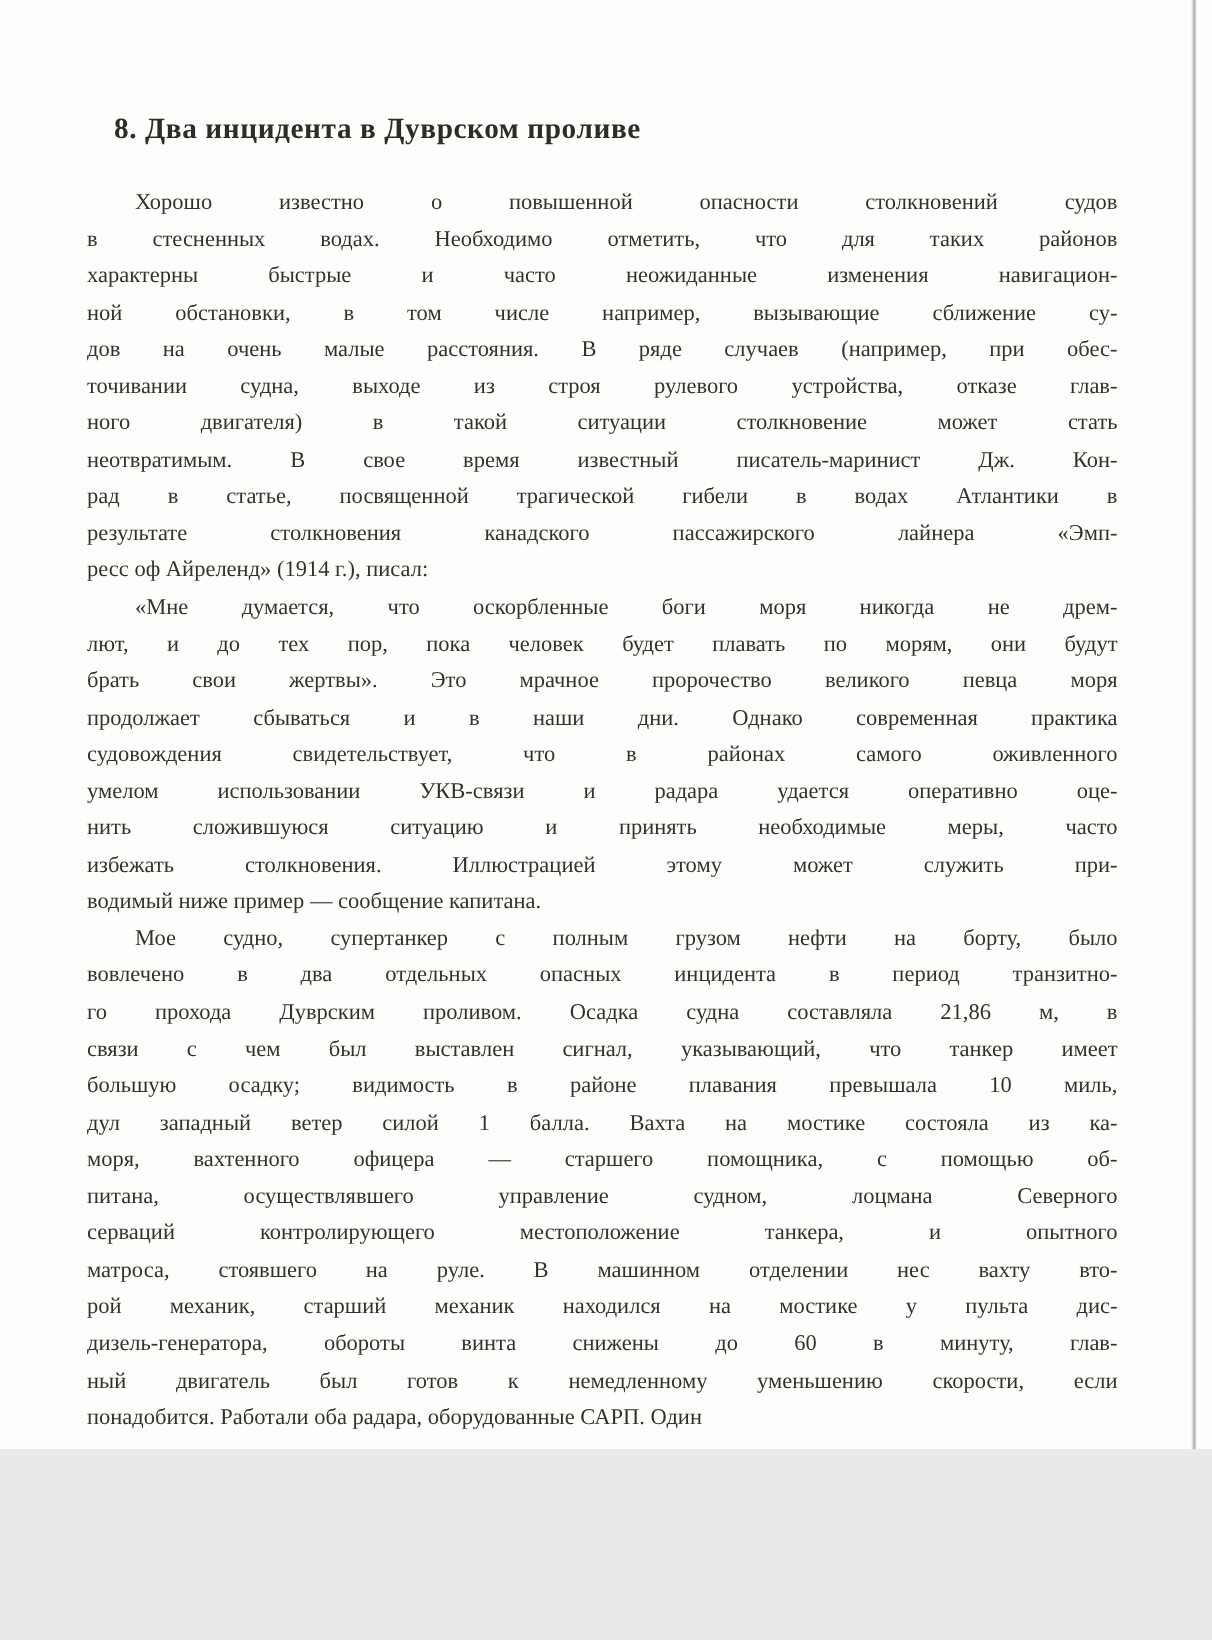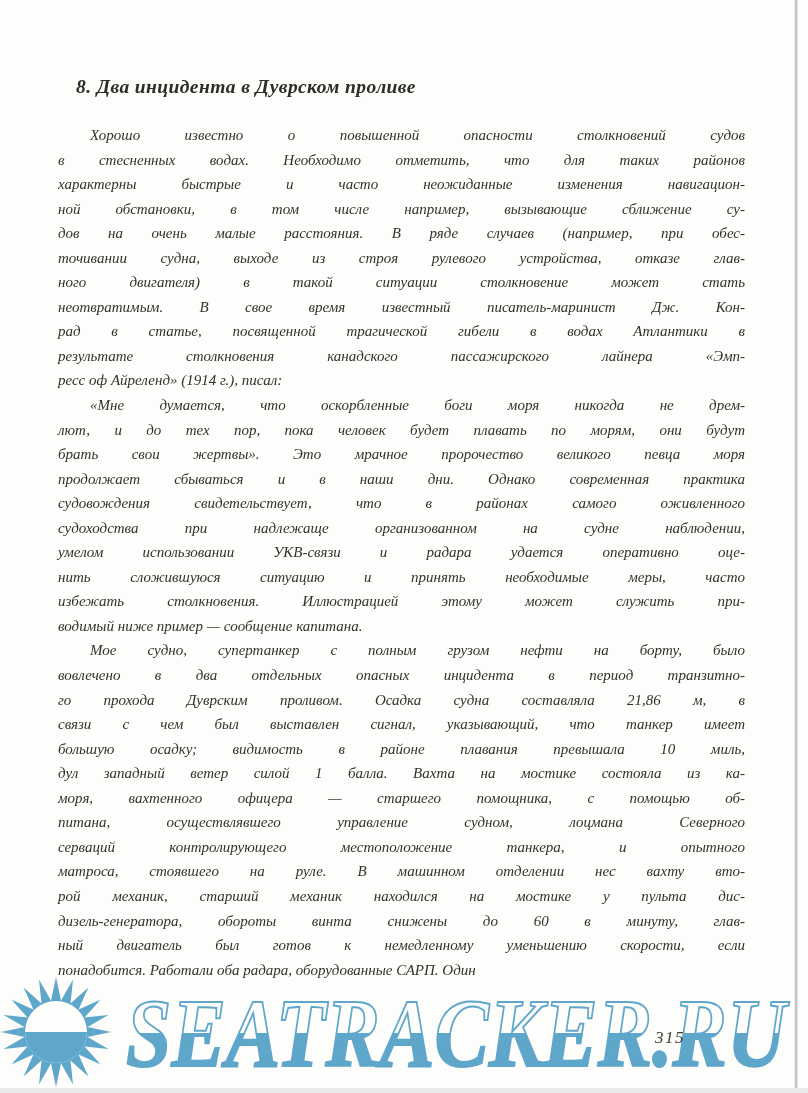--- a/index.html
+++ b/index.html
@@ -1,23 +1,22 @@
 <!DOCTYPE html>
 <html><head>
 <meta charset="utf-8">
 <style>
   html,body{margin:0;padding:0;background:#e9e9e9;}
   .page{
     position:relative;
-    width:808px;height:1088px;
+    width:808px;height:966px;
     background:#fdfdfb;
     overflow:hidden;
     font-family:"Liberation Serif","DejaVu Serif",serif;
     color:#33312d;
-    font-style:italic;
   }
   .heading{
     position:absolute;left:76px;top:76px;margin:0;
     font-size:19.5px;font-weight:bold;color:#2e2c29;
     letter-spacing:.4px;white-space:nowrap;z-index:2;
   }
   .text-block{
     position:absolute;left:45px;top:123px;width:700px;z-index:2;
   }
   .tline{
@@ -56,21 +55,20 @@
       <div class="tline">ного двигателя) в такой ситуации столкновение может стать</div>
       <div class="tline">неотвратимым. В свое время известный писатель-маринист Дж. Кон-</div>
       <div class="tline">рад в статье, посвященной трагической гибели в водах Атлантики в</div>
       <div class="tline">результате столкновения канадского пассажирского лайнера «Эмп-</div>
       <div class="tline last">ресс оф Айреленд» (1914 г.), писал:</div>
       <div class="tline first">«Мне думается, что оскорбленные боги моря никогда не дрем-</div>
       <div class="tline">лют, и до тех пор, пока человек будет плавать по морям, они будут</div>
       <div class="tline">брать свои жертвы». Это мрачное пророчество великого певца моря</div>
       <div class="tline">продолжает сбываться и в наши дни. Однако современная практика</div>
       <div class="tline">судовождения свидетельствует, что в районах самого оживленного</div>
-      <div class="tline">судоходства при надлежаще организованном на судне наблюдении,</div>
       <div class="tline">умелом использовании УКВ-связи и радара удается оперативно оце-</div>
       <div class="tline">нить сложившуюся ситуацию и принять необходимые меры, часто</div>
       <div class="tline">избежать столкновения. Иллюстрацией этому может служить при-</div>
       <div class="tline last">водимый ниже пример — сообщение капитана.</div>
       <div class="tline first">Мое судно, супертанкер с полным грузом нефти на борту, было</div>
       <div class="tline">вовлечено в два отдельных опасных инцидента в период транзитно-</div>
       <div class="tline">го прохода Дуврским проливом. Осадка судна составляла 21,86 м, в</div>
       <div class="tline">связи с чем был выставлен сигнал, указывающий, что танкер имеет</div>
       <div class="tline">большую осадку; видимость в районе плавания превышала 10 миль,</div>
       <div class="tline">дул западный ветер силой 1 балла. Вахта на мостике состояла из ка-</div>

